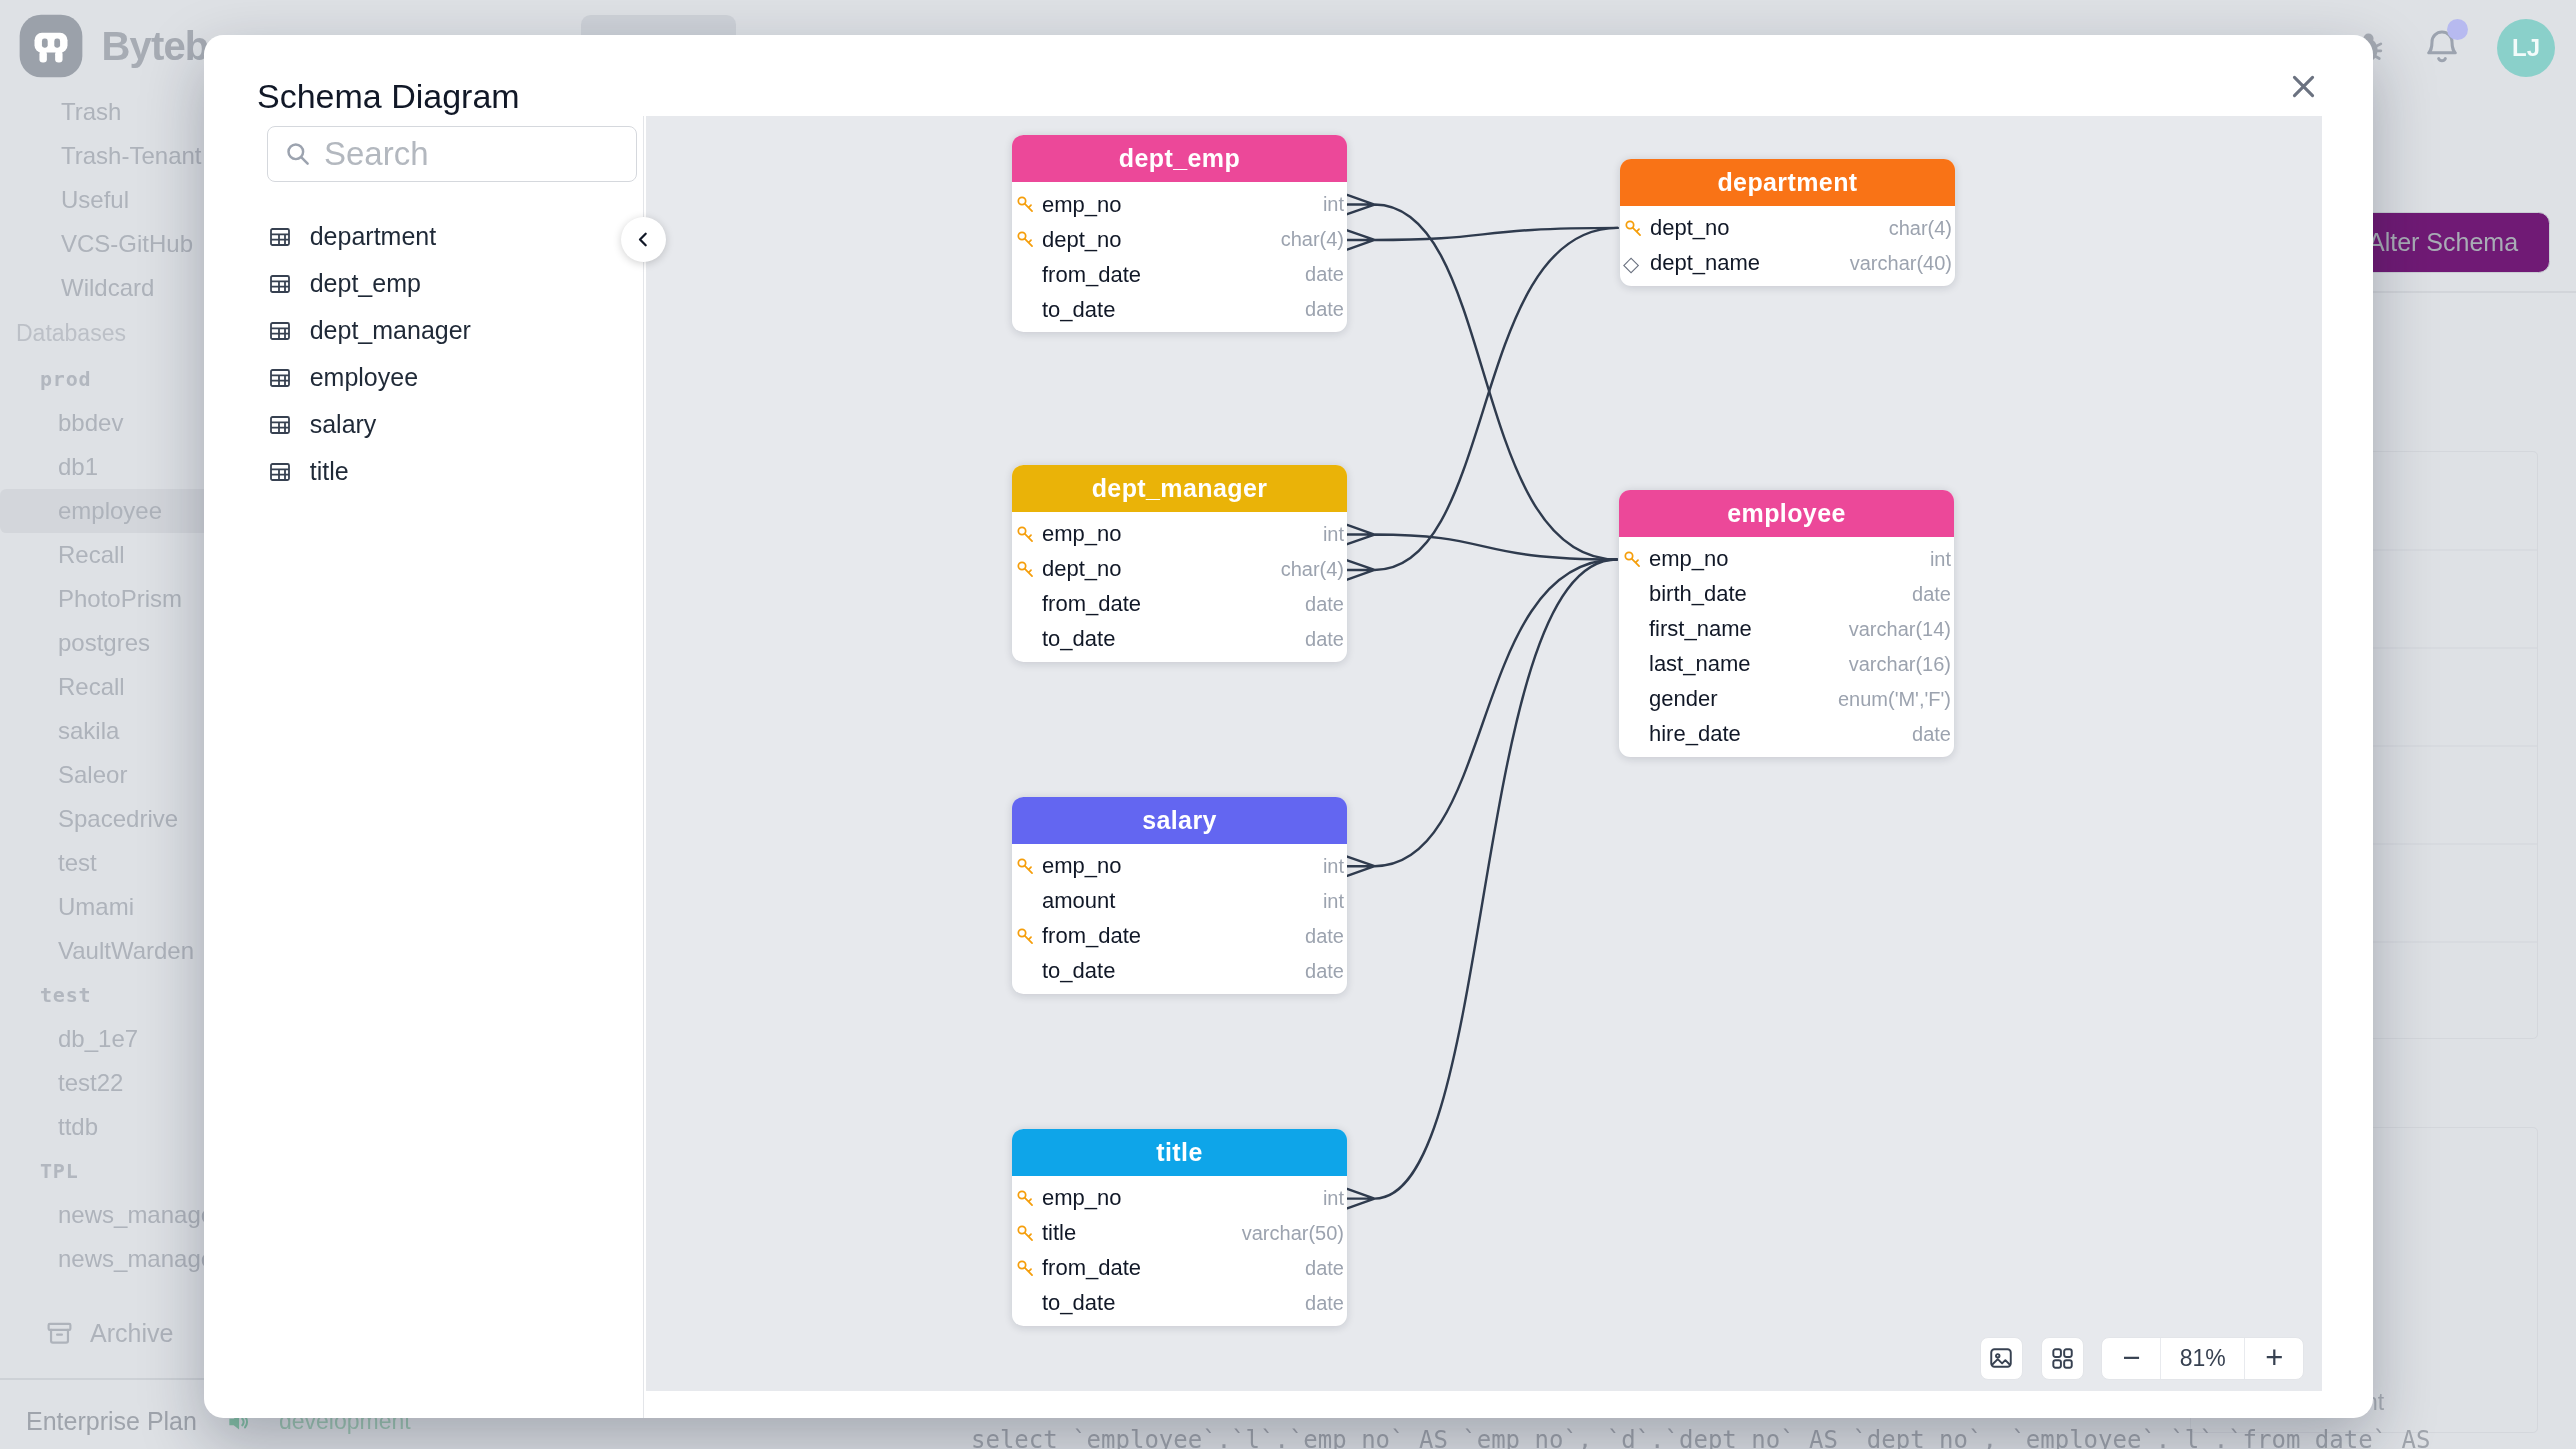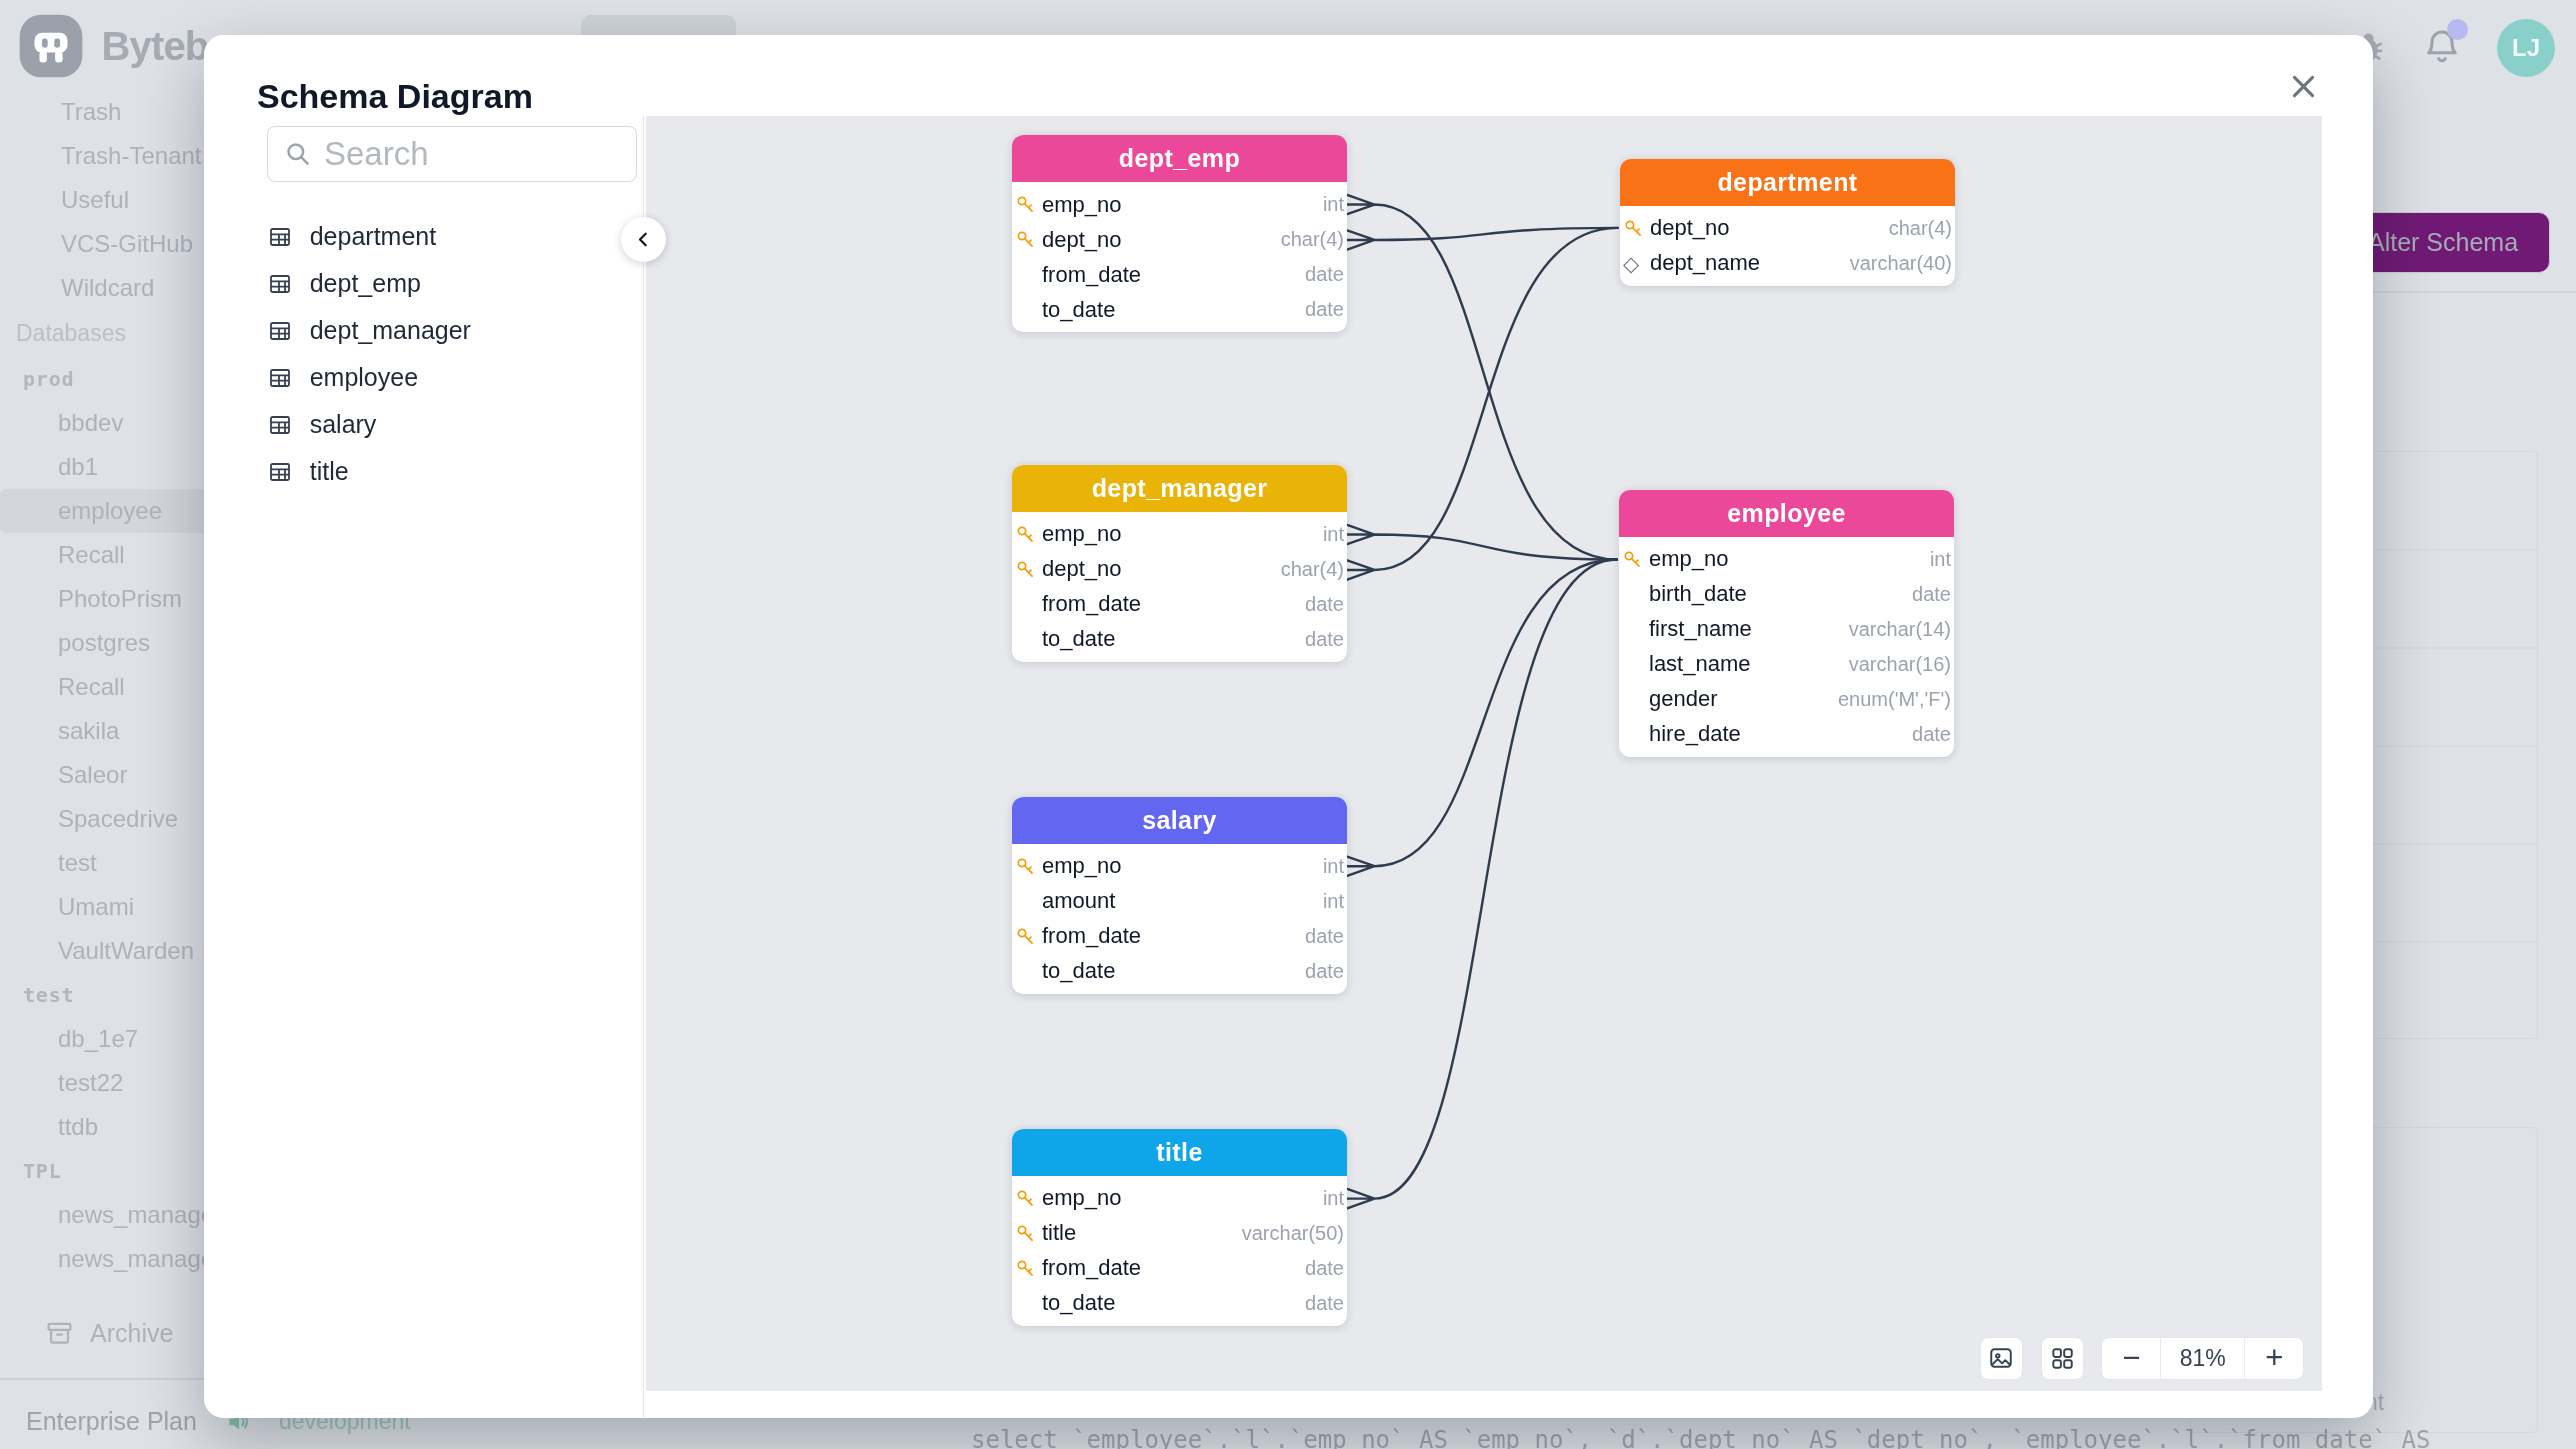--- a/index.html
+++ b/index.html
@@ -16,21 +16,21 @@
   .topright { position:absolute; right:21px; top:19.3px; display:flex; align-items:center; gap:35px; }
   .avatar { width:58px; height:58px; border-radius:50%; background:#8ad0ca; color:#f2fbfa;
     display:flex; align-items:center; justify-content:center; font-size:24px; font-weight:700; }
   .bell-wrap { position:relative; }
   .bell-dot { position:absolute; right:-6.4px; top:-8px; width:21px; height:21px; border-radius:50%; background:#b7baf0; }
 
   .sidebar { position:absolute; left:0; top:90px; width:403px; }
   .side-item { height:44px; display:flex; align-items:center; font-size:24px; color:#aeb3bb; white-space:nowrap; }
   .indent-1 { padding-left:61px; } .indent-2 { padding-left:58px; }
   .side-section { height:47px; display:flex; align-items:center; padding-left:16px; font-size:23px; color:#bcc0c7; }
-  .side-group { height:44px; display:flex; align-items:center; padding-left:23px;
+  .side-group { height:44px; display:flex; align-items:center; padding-left:40px;
     font-family:"DejaVu Sans Mono", monospace; font-size:20px; font-weight:700; color:#b2b7bf; letter-spacing:0.8px; }
   .side-item.selected { background:#d3d6db; border-radius:6.4px 0 0 6.4px; }
   .archive-row { position:absolute; left:0; top:1311px; width:346px; height:45px; display:flex;
     align-items:center; gap:16px; padding-left:45px; font-size:25px; color:#aeb3bb; }
   .side-divider { position:absolute; left:0; top:1378px; width:348px; height:1.6px; background:#cdd1d6; }
   .footer-row { position:absolute; left:26px; top:1407px; display:flex; align-items:center; gap:28px; }
   .plan-label { font-size:25px; color:#9fa4ac; }
   .env-label { font-size:23px; color:#9fc7b4; }
 
   .alter-btn { position:absolute; left:2336px; top:212px; width:214px; height:61px;
@@ -39,21 +39,21 @@
   .ghost-hline { position:absolute; height:1.6px; background:#d2d5da; }
   .ghost-box { position:absolute; border:1.6px solid #d4d7dc; border-radius:4.8px; }
   .ghost-box .rowline { position:absolute; left:0; right:0; height:1.6px; background:#d8dbe0; }
   .sql-snippet { position:absolute; left:971px; top:1426px; font-family:"DejaVu Sans Mono", monospace;
     font-size:24px; color:#a0a5ad; white-space:nowrap; }
   .frag-nt { position:absolute; left:2365px; top:1389px; font-size:23px; color:#a8adb5; }
 
   
   .modal { position:absolute; left:204px; top:35px; width:2169px; height:1383px; background:#ffffff;
     border-radius:19.3px; box-shadow:0 24px 64px rgba(15,23,42,.28); z-index:10; overflow:hidden; }
-  .modal-title { position:absolute; left:53px; top:42px; font-size:34px; font-weight:700; color:#111827; }
+  .modal-title { position:absolute; left:53px; top:42px; font-size:34px; font-weight:400; color:#111827; }
   .close-btn { position:absolute; left:2075px; top:27px; width:48px; height:48px; display:flex;
     align-items:center; justify-content:center; cursor:pointer; }
 
   .panel { position:absolute; left:0; top:81px; width:440px; height:1302px; border-right:1.6px solid #e3e5e9; }
   .search-box { position:absolute; left:63px; top:9.7px; width:370px; height:56px; border:1.6px solid #d5d8dd;
     border-radius:8px; display:flex; align-items:center; gap:13px; padding:0 16px; background:#fff; }
   .search-box input { border:none; outline:none; font-size:33px; color:#737373; width:274px;
     font-family:"Liberation Sans", sans-serif; background:transparent; }
   .search-box input::placeholder { color:#b3b8bf; }
   .tbl-list { position:absolute; left:64px; top:97px; right:16px; }

